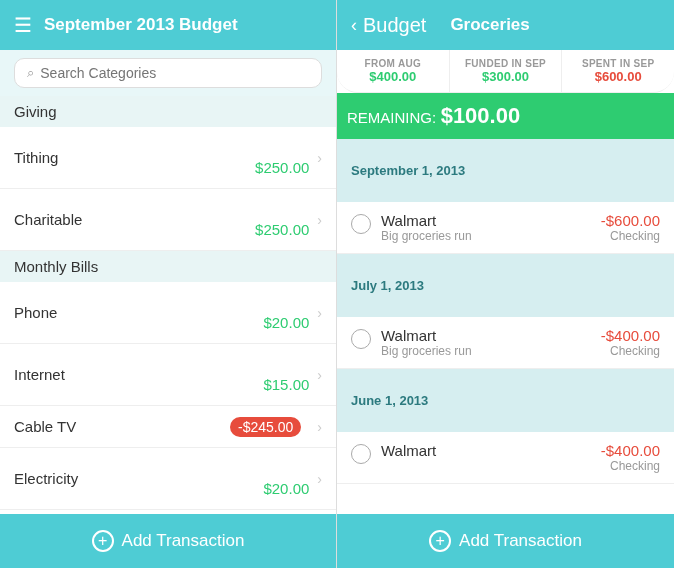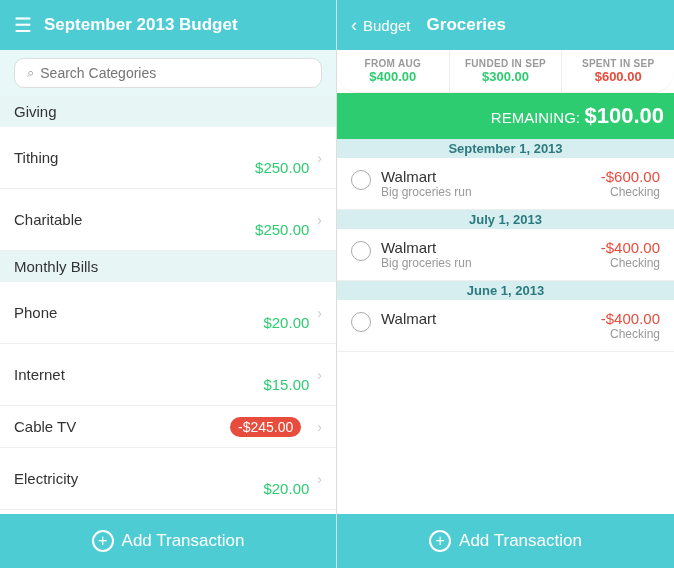--- a/index.html
+++ b/index.html
@@ -170,22 +170,22 @@
       gap: 6px;
     }
 
     .back-icon {
       color: #fff;
       font-size: 18px;
     }
 
     .back-label {
       color: #fff;
-      font-size: 15px;
-      margin-right: 10px;
+      font-size: 20px;
+      margin-right: 18px;
     }
 
     .right-title {
       color: #fff;
       font-size: 17px;
       font-weight: 600;
     }
 
     .summary-bar {
       display: flex;
@@ -218,21 +218,21 @@
     }
 
     .summary-value-red {
       font-size: 13px;
       color: #e74c3c;
       font-weight: 600;
     }
 
     .remaining-bar {
       background: #2ecc71;
-      text-align: right;
+      text-align: left;
       padding: 10px;
     }
 
     .remaining-label {
       color: #fff;
       font-size: 15px;
     }
 
     .remaining-amount {
       color: #fff;
@@ -240,25 +240,24 @@
       font-weight: 700;
     }
 
     .right-content {
       flex: 1;
       overflow: hidden;
     }
 
     .date-section-header {
       background: #d6eef0;
-      padding: 2px 14px;
+      padding: 24px 14px;
       font-size: 13px;
       color: #2c7a7f;
       font-weight: 600;
-      text-align: center;
     }
 
     .transaction-row {
       display: flex;
       align-items: flex-start;
       padding: 10px 14px;
       border-bottom: 1px solid #eee;
     }
 
     .transaction-icon {

